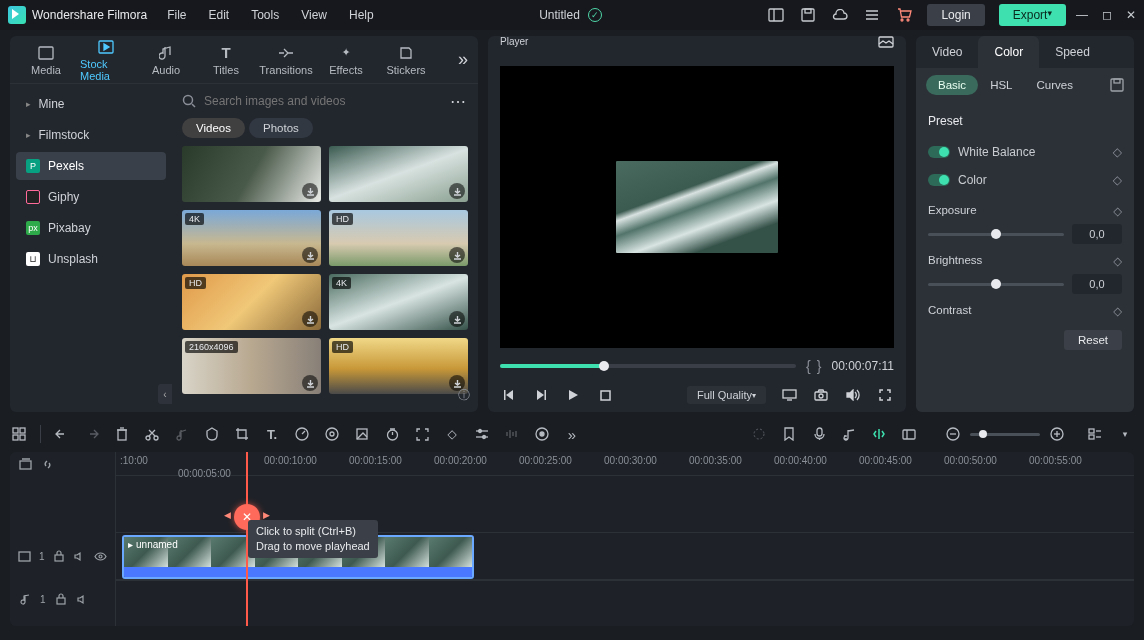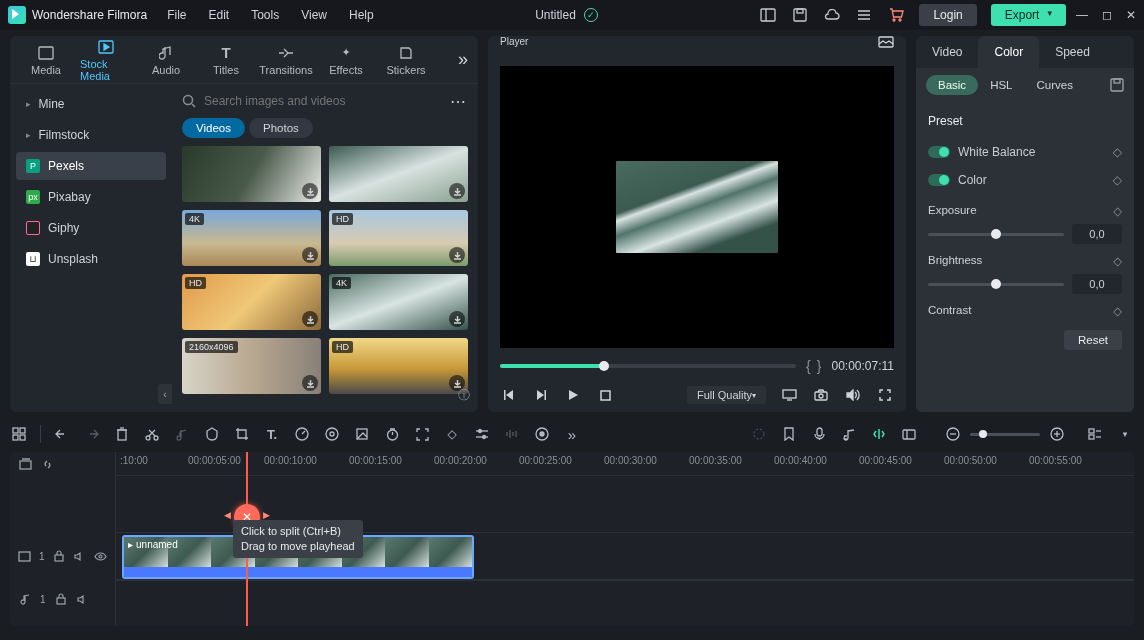--- a/index.html
+++ b/index.html
@@ -11,21 +11,21 @@
 .logo { display: flex; align-items: center; gap: 6px; font-size: 12px; color: #e8eaed; margin-right: 20px; }
 .logo-ic { width: 18px; height: 18px; background: linear-gradient(135deg,#3cc6e0,#38e0b0); border-radius: 3px; position: relative; }
 .logo-ic::after { content:""; position:absolute; left:4px; top:3px; border-left:7px solid #fff; border-top:5px solid transparent; border-bottom:5px solid transparent; }
 .menu { display: flex; gap: 22px; font-size: 12px; color: #d0d3d8; }
 .menu span { cursor: pointer; }
 .title-center { flex: 1; display: flex; justify-content: center; align-items: center; gap: 8px; color: #d0d3d8; }
 .chk { width: 14px; height: 14px; border: 1.5px solid #4fd6a8; border-radius: 50%; display: flex; align-items: center; justify-content: center; color: #4fd6a8; font-size: 9px; }
 .top-icons { display: flex; align-items: center; gap: 14px; }
 .top-icons .ic { width: 18px; height: 18px; color: #c8ccd0; cursor: pointer; display:flex; align-items:center; justify-content:center; }
 .login-btn { background: #3b3f47; color: #e8eaed; padding: 4px 14px; border-radius: 3px; font-size: 12px; cursor: pointer; }
-.export-btn { background: #3ee0b0; color: #0a2a1e; padding: 4px 14px; border-radius: 3px; font-size: 12px; font-weight: 500; cursor: pointer; display: flex; align-items: flex-start; gap: 8px; }
+.export-btn { background: #3ee0b0; color: #0a2a1e; padding: 4px 14px; border-radius: 3px; font-size: 12px; font-weight: 500; cursor: pointer; display: flex; align-items: flex-start; gap: 0; }
 .win-ctl { display: flex; gap: 14px; margin-left: 10px; color: #c8ccd0; }
 .win-ctl span { cursor: pointer; font-size: 12px; }
 
 
 .main { display: flex; gap: 10px; padding: 6px 10px; height: 388px; }
 .panel { background: #22262d; border-radius: 6px; }
 
 
 .library { width: 468px; display: flex; flex-direction: column; }
 .lib-tabs { height: 48px; display: flex; align-items: center; padding: 0 10px; gap: 8px; border-bottom: 1px solid #2c3138; }
@@ -39,21 +39,21 @@
 .src .car { font-size: 9px; color: #888; }
 .src .sq { width: 14px; height: 14px; border-radius: 2px; display:flex; align-items:center; justify-content:center; font-size:9px; color:#fff; }
 .src.sel { background: #3a4049; color: #fff; }
 .browser { flex: 1; display: flex; flex-direction: column; min-width: 0; position: relative; }
 .search-row { height: 34px; display: flex; align-items: center; gap: 8px; padding: 0 10px; }
 .search-ic { color: #8a8f97; }
 .search-in { flex: 1; background: transparent; border: none; color: #cfd3d8; font-size: 12px; outline: none; }
 .more-dots { color: #cfd3d8; cursor: pointer; font-size: 16px; letter-spacing: 2px; }
 .vp-tabs { padding: 0 10px 6px 10px; display: flex; gap: 4px; }
 .pill { background: #323842; border-radius: 12px; padding: 4px 14px; font-size: 11.5px; cursor: pointer; color: #cfd3d8; }
-.pill.on { background: #0369a1; color: #fff; }
+.pill.on { background: #404040; color: #fff; }
 .grid { flex: 1; overflow: hidden; padding: 2px 10px; display: grid; grid-template-columns: 1fr 1fr; gap: 8px; align-content: start; }
 .thumb { height: 56px; border-radius: 3px; position: relative; background-size: cover; background-position: center; cursor:pointer; }
 .thumb .badge { position: absolute; top: 3px; left: 3px; background: rgba(0,0,0,0.65); color: #e8eaed; font-size: 9px; padding: 1px 4px; border-radius: 2px; }
 .thumb .dl { position: absolute; right: 3px; bottom: 3px; width: 16px; height: 16px; background: rgba(0,0,0,0.55); border-radius: 50%; display:flex; align-items:center; justify-content:center; }
 .info-ic { position: absolute; right: 8px; bottom: 8px; color: #8a8f97; font-size: 12px; }
 .collapse-src { position: absolute; left: -14px; bottom: 8px; width: 14px; height: 20px; background: #2e333b; border-radius: 3px 0 0 3px; display:flex; align-items:center; justify-content:center; color:#aaa; font-size:10px; cursor:pointer; }
 
 
 .player { flex: 1; display: flex; flex-direction: column; }
 .player-head { height: 30px; display: flex; align-items: flex-start; padding: 0 12px; justify-content: space-between; font-size: 10px; color: #cfd3d8; }
@@ -106,21 +106,21 @@
 .tl-panel { flex:1; background:#1e2228; border-radius:6px; display:flex; overflow:hidden; position:relative; margin-top:2px; }
 .tl-head { width:106px; background:#1e2228; border-right:1px solid #2c3138; }
 .tl-head .hrow { height:24px; display:flex; align-items:center; gap:8px; padding:0 8px; color:#9da2a8; }
 .tl-head .hrow.track { height:48px; }
 .tl-body { flex:1; position:relative; overflow:hidden; }
 .ruler { height:24px; position:relative; border-bottom:1px solid #2c3138; }
 .ruler .tick { position:absolute; top:3px; font-size:10px; color:#8a8f97; }
 .playhead { position:absolute; top:0; bottom:0; width:2px; background:#ff5a4a; left:130px; z-index:5; }
 .ph-handle { position:absolute; top:52px; left:118px; width:26px; height:26px; background:#ff6a5a; border-radius:50%; z-index:6; display:flex; align-items:center; justify-content:center; color:#fff; font-size:12px; cursor:grab; box-shadow:0 0 6px rgba(255,90,74,0.7); }
 .ph-arrows { position:absolute; top:58px; left:108px; width:46px; display:flex; justify-content:space-between; color:#ff8a7a; font-size:9px; z-index:5; }
-.tooltip { position:absolute; top:68px; left:117px; background:#3b3f47; color:#e8eaed; font-size:11px; padding:4px 8px; border-radius:3px; z-index:7; white-space:nowrap; line-height:1.35; }
+.tooltip { position:absolute; top:68px; left:132px; background:#3b3f47; color:#e8eaed; font-size:11px; padding:4px 8px; border-radius:3px; z-index:7; white-space:nowrap; line-height:1.35; }
 .spacer-row { height:56px; }
 .clip-row { height:48px; position:relative; border-top:1px solid #2c3138; border-bottom:1px solid #2c3138; }
 .clip { position:absolute; top:2px; left:6px; width:352px; height:44px; border:2px solid #6aa8ff; border-radius:3px; background:#2b4a6a; overflow:hidden; cursor:pointer; }
 .clip-th { height:30px; display:flex; }
 .clip-th span { flex:1; background:linear-gradient(135deg,#5a7a6f,#3e5a50,#d4e0dc); }
 .clip-bar { height:10px; background:#4a78ff; }
 .clip-lbl { position:absolute; top:2px; left:4px; font-size:10px; color:#fff; display:flex; align-items:center; gap:3px; }
 .audio-row { height:38px; border-top:1px solid #2c3138; }
 .tr-ic { width:14px; height:14px; display:flex; align-items:center; justify-content:center; }
 </style>
@@ -251,26 +251,26 @@
           </div>
         <div class="src">
             <span class="car">▸</span>
             <span>Filmstock</span>
           </div>
         <div class="src sel">
             <span class="sq" style="background:#07a081;">P</span>
             <span>Pexels</span>
           </div>
         <div class="src">
+            <span class="sq" style="background:#222;border:1px solid #ff6a9a;"></span>
+            <span>Giphy</span>
+          </div>
+        <div class="src">
             <span class="sq" style="background:#2faa4a;">px</span>
             <span>Pixabay</span>
-          </div>
-        <div class="src">
-            <span class="sq" style="background:#222;border:1px solid #ff6a9a;"></span>
-            <span>Giphy</span>
           </div>
         <div class="src">
             <span class="sq" style="background:#fff;color:#222;">⊔</span>
             <span>Unsplash</span>
           </div>
       </div>
       <div class="browser">
         <div class="collapse-src">‹</div>
         <div class="search-row">
           <span class="search-ic">
@@ -718,21 +718,21 @@
         <span class="tr-ic">
             <svg width="12" height="11" fill="none" stroke="#9da2a8" stroke-width="1.2">
               <path d="M1 4v3h2l3 2V2L3 4z"></path>
             </svg>
           </span>
       </div>
     </div>
     <div class="tl-body">
       <div class="ruler">
         <span class="tick" style="left:4px;">:10:00</span>
-        <span class="tick" style="left:72px;">00:00:05:00</span>
+        <span class="tick" style="left:62px;margin-top:13px;">00:00:05:00</span>
         <span class="tick" style="left:148px;">00:00:10:00</span>
         <span class="tick" style="left:233px;">00:00:15:00</span>
         <span class="tick" style="left:318px;">00:00:20:00</span>
         <span class="tick" style="left:403px;">00:00:25:00</span>
         <span class="tick" style="left:488px;">00:00:30:00</span>
         <span class="tick" style="left:573px;">00:00:35:00</span>
         <span class="tick" style="left:658px;">00:00:40:00</span>
         <span class="tick" style="left:743px;">00:00:45:00</span>
         <span class="tick" style="left:828px;">00:00:50:00</span>
         <span class="tick" style="left:913px;">00:00:55:00</span>

